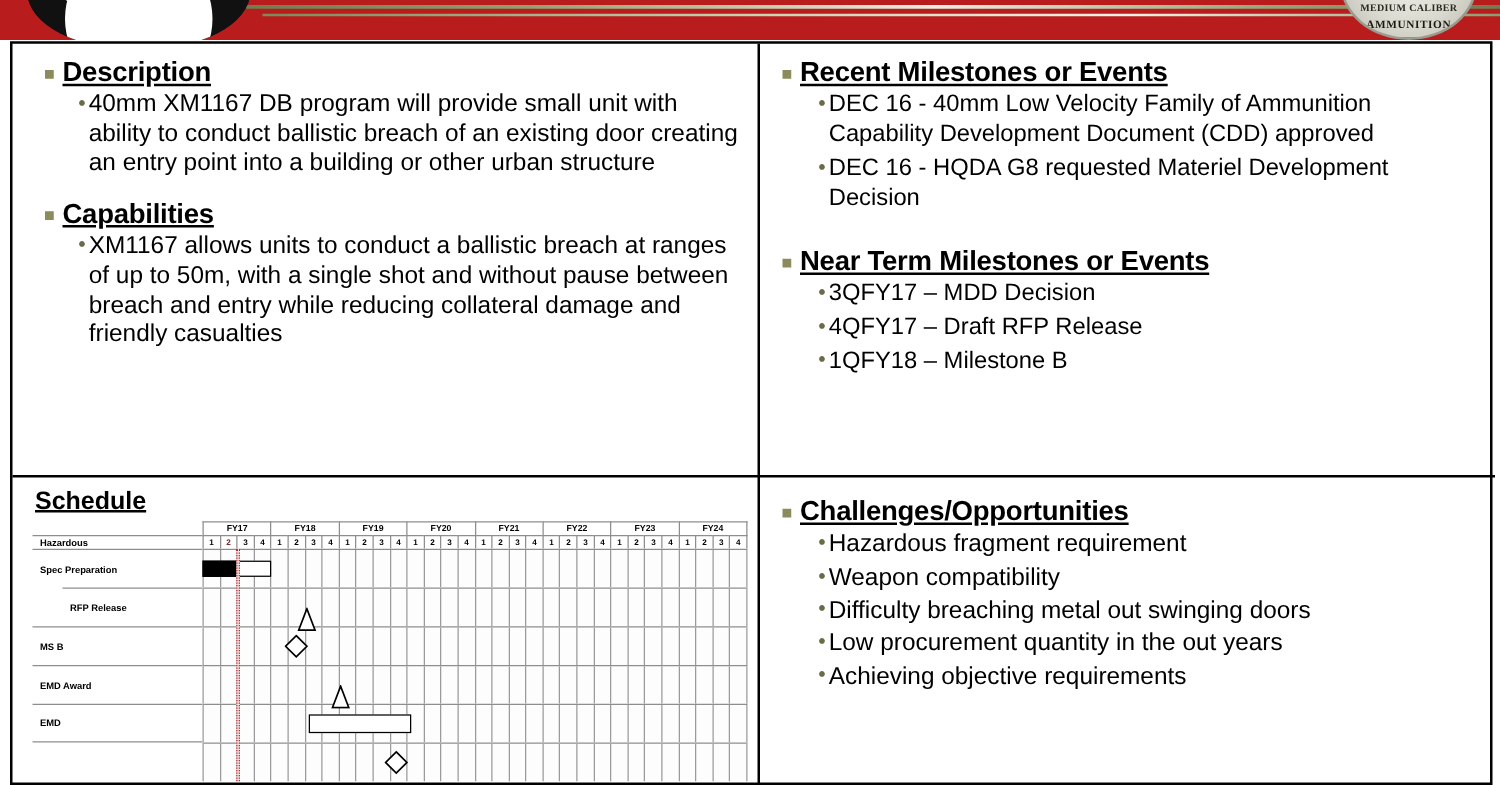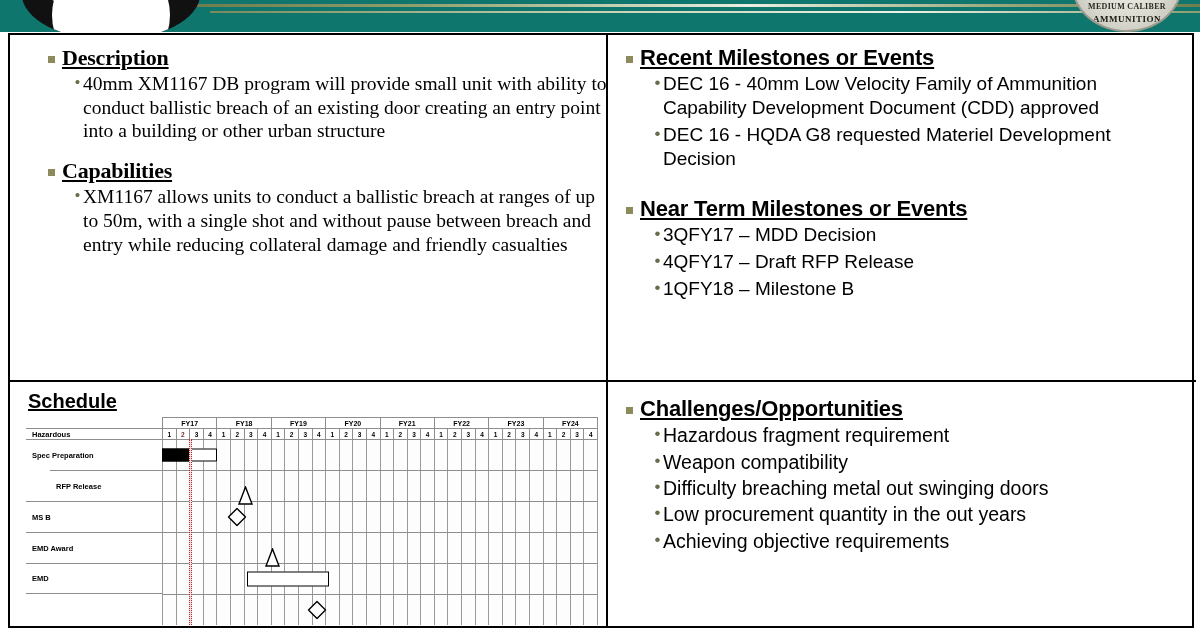--- a/index.html
+++ b/index.html
@@ -7,21 +7,21 @@
   html, body { margin:0; padding:0; }
   body {
     width:1200px; height:628px; overflow:hidden;
     background:#ffffff;
     font-family:"Liberation Sans", sans-serif;
     color:#000;
     position:relative;
   }
 
   
-  #banner { position:absolute; left:0; top:0; width:1200px; height:32px; overflow:hidden; background:#0f766e; }
+  #banner { position:absolute; left:0; top:0; width:1200px; height:32px; overflow:hidden; background:#b91c1c; }
   .band {
     position:absolute; left:195px; top:4px; width:1005px; height:3px;
     background:linear-gradient(to right,#6e7d4e 0%, #8fa06c 22%, #e9eee0 55%, #9aa97c 80%, #6e7d4e 100%);
   }
   .band2 {
     position:absolute; left:210px; top:11px; width:990px; height:2px;
     background:linear-gradient(to right,#7b8a5a 0%, #c9d3b4 40%, #eef1e7 70%, #8d9c70 100%);
   }
   .logo-left {
     position:absolute; left:22px; top:-52px; width:178px; height:92px;
@@ -57,21 +57,21 @@
   
   #grid {
     position:absolute; left:8px; top:33px; width:1186px; height:595px;
     border:2px solid #000;
     background:#fff;
   }
   .vdiv { position:absolute; left:596px; top:0; width:2px; height:595px; background:#000; }
   .hdiv { position:absolute; left:0; top:345px; width:1186px; height:2px; background:#000; }
 
   .panel { position:absolute; }
-  #p-desc   { left:16px;   top:0px;   width:596px; height:345px;font-family:Liberation Serif, serif; }
+  #p-desc   { left:4px;   top:0px;   width:596px; height:345px; }
   #p-recent { left:598px; top:0px;   width:586px; height:345px; }
   #p-sched  { left:0px;   top:347px; width:596px; height:246px; }
   #p-chal   { left:598px; top:347px; width:586px; height:246px; }
   .sec-head {
     display:flex; align-items:flex-start;
     margin:0 0 2px 0;
   }
   .sq {
     width:7px; height:7px; background:#8b8b5e;
     margin:11px 7px 0 0; flex:none;

